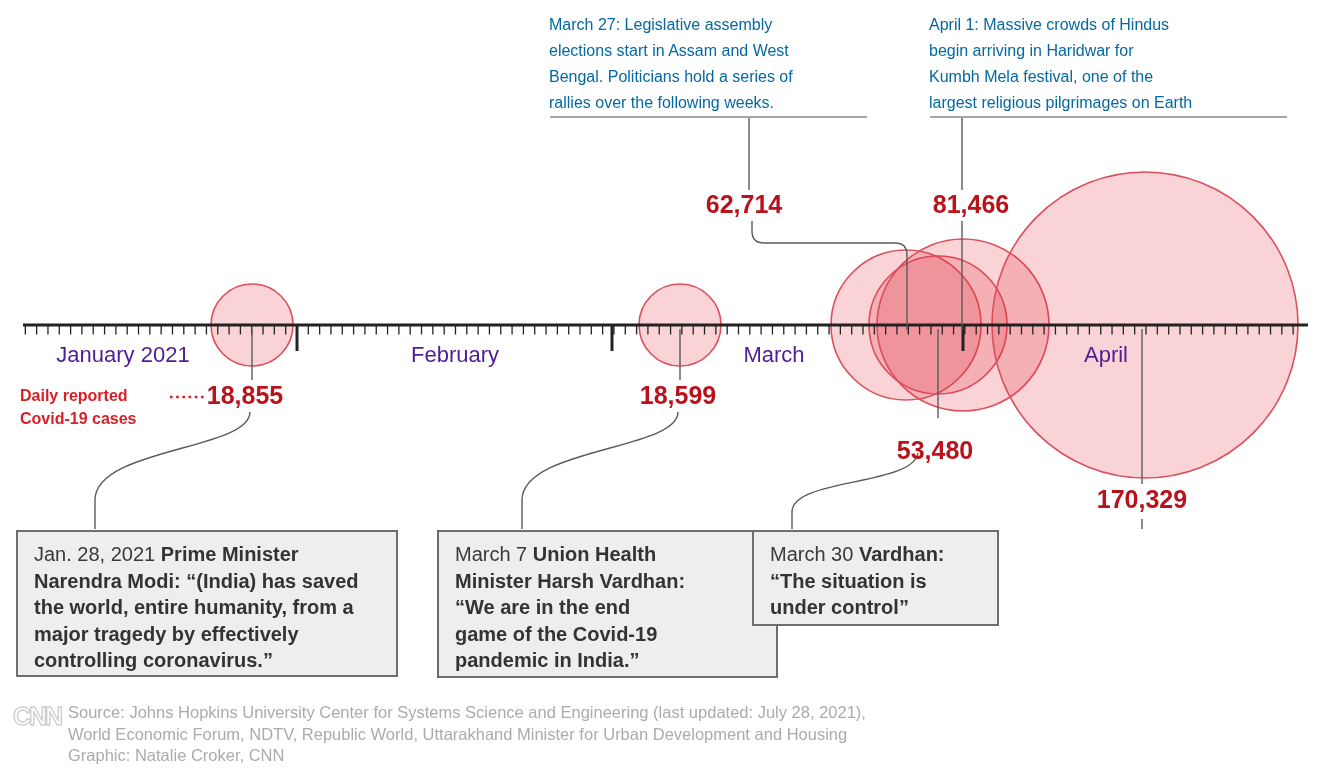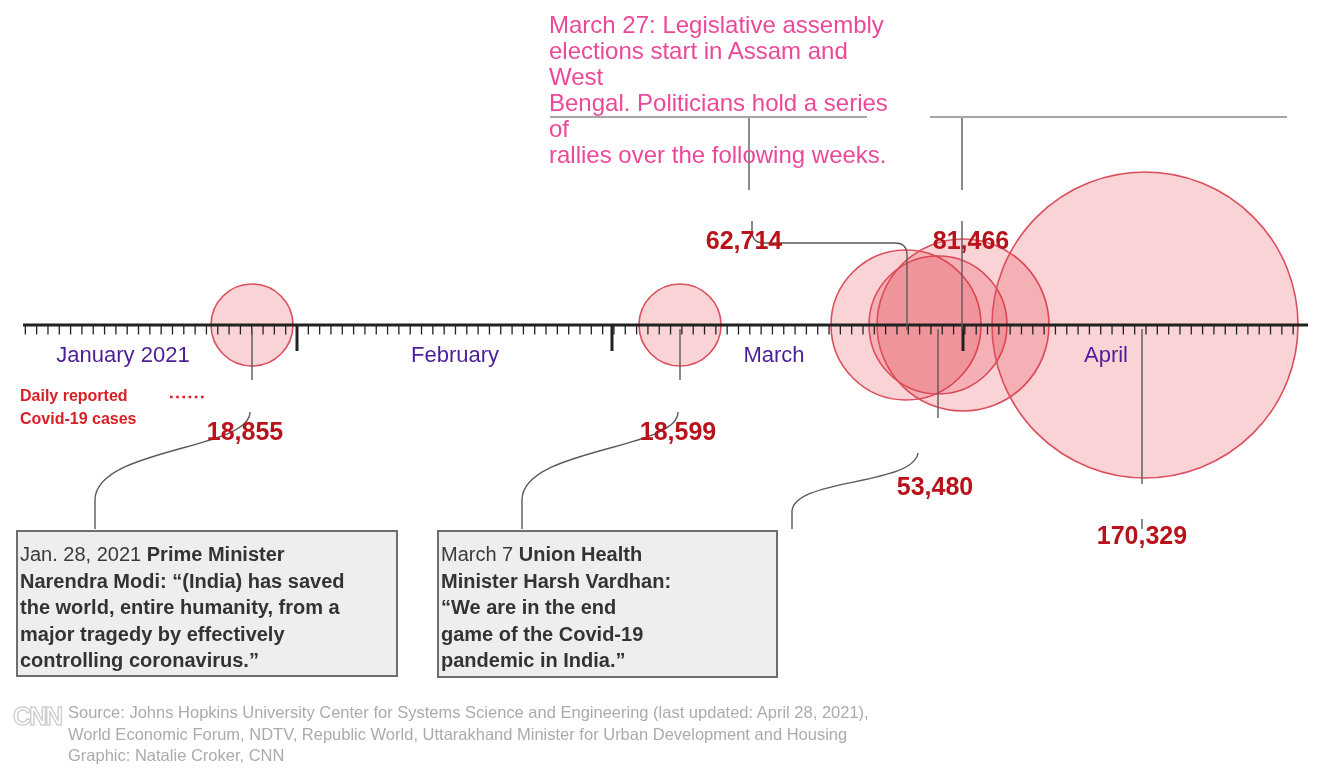--- a/index.html
+++ b/index.html
@@ -1,41 +1,41 @@
 <!DOCTYPE html>
 <html><head>
 <meta charset="utf-8">
 <style>
   html,body{margin:0;padding:0;background:#fff;}
   #canvas{position:relative;width:1329px;height:780px;background:#ffffff;overflow:hidden;
           font-family:"Liberation Sans", sans-serif;}
   #chart-svg{position:absolute;left:0;top:0;width:1329px;height:780px;}
 
-  .annotation{position:absolute;top:12px;font-size:24px;line-height:26px;color:#ec4899;
+  .annotation{position:absolute;top:12px;font-size:16px;line-height:26px;color:#0369a1;
               white-space:pre-line;}
   #annotation-march27{left:549px;width:350px;}
   #annotation-april1{left:929px;width:340px;}
 
   .month-label{position:absolute;top:342px;transform:translateX(-50%);font-size:22px;color:#4c1d95;}
   #month-0{left:123px;} #month-1{left:455px;} #month-2{left:774px;} #month-3{left:1106px;}
 
   #legend{position:absolute;left:20px;top:384px;font-size:16px;line-height:23px;font-weight:700;
           color:#d81f26;white-space:pre-line;}
 
   .value-label{position:absolute;transform:translateX(-50%);font-size:25px;font-weight:700;
-               color:#b9121a;white-space:nowrap;margin-top:36px;}
+               color:#b9121a;white-space:nowrap;}
   #val-0{left:245px;top:381px;}
   #val-1{left:678px;top:381px;}
   #val-2{left:744px;top:190px;}
   #val-3{left:935px;top:436px;}
   #val-4{left:971px;top:190px;}
   #val-5{left:1142px;top:485px;}
 
   .quote-box{position:absolute;top:530px;background:#eeeeee;border:2px solid #6e6e6e;
-             box-sizing:border-box;padding:9px 2px;font-size:20px;line-height:26.5px;
+             box-sizing:border-box;padding:9px 16px;font-size:20px;line-height:26.5px;
              color:#3a3a3a;white-space:pre-line;}
   .quote-box .q{font-weight:700;color:#333;}
   #box-0{left:16px;width:382px;height:147px;}
   #box-1{left:437px;width:341px;height:148px;}
   #box-2{left:752px;width:247px;height:96px;}
   #box-3{left:1031px;width:267px;height:123px;}
 
   #source-text{position:absolute;left:68px;top:702px;font-size:16.5px;line-height:21.5px;
                color:#ababab;white-space:pre-line;}
   #cnn-logo{position:absolute;left:12px;top:700px;}
@@ -183,20 +183,24 @@
       <path d="M962,221 V330" fill="none" stroke="#5a5a5a" stroke-width="1.4"></path>
       <path d="M1142,329 V484" fill="none" stroke="#5a5a5a" stroke-width="1.4"></path>
       <path d="M1142,519 V529" fill="none" stroke="#5a5a5a" stroke-width="1.4"></path>
       <line x1="170" y1="397" x2="206" y2="397" stroke="#d81f26" stroke-width="2.6" stroke-dasharray="2.6 3.6"></line>
     </svg>
 
   <div class="annotation" id="annotation-march27">March 27: Legislative assembly
 elections start in Assam and West
 Bengal. Politicians hold a series of
 rallies over the following weeks.</div>
+  <div class="annotation" id="annotation-april1">April 1: Massive crowds of Hindus
+begin arriving in Haridwar for
+Kumbh Mela festival, one of the
+largest religious pilgrimages on Earth</div>
 
   <div class="month-label" id="month-0">January 2021</div>
   <div class="month-label" id="month-1">February</div>
   <div class="month-label" id="month-2">March</div>
   <div class="month-label" id="month-3">April</div>
 
   <div id="legend">Daily reported
 Covid-19 cases</div>
 
   <div class="value-label" id="val-0">18,855</div>
@@ -211,23 +215,26 @@
 the world, entire humanity, from a
 major tragedy by effectively
 controlling coronavirus.”</span></div>
 
   <div class="quote-box" id="box-1"><span>March 7 </span><span class="q">Union Health
 Minister Harsh Vardhan:
 “We are in the end
 game of the Covid-19
 pandemic in India.”</span></div>
 
+  <div class="quote-box" id="box-2"><span>March 30 </span><span class="q">Vardhan:
+“The situation is
+under control”</span></div>
 
 
   <svg id="cnn-logo" width="52" height="34" viewBox="0 0 52 34" xmlns="http://www.w3.org/2000/svg">
     <text x="1" y="25" font-family="Liberation Sans, sans-serif" font-size="25" font-weight="bold" letter-spacing="-2" fill="none" stroke="#cfcfcf" stroke-width="1.4">CNN</text>
   </svg>
 
-  <div id="source-text">Source: Johns Hopkins University Center for Systems Science and Engineering (last updated: April 28, 2021),
+  <div id="source-text">Source: Johns Hopkins University Center for Systems Science and Engineering (last updated: July 28, 2021),
 World Economic Forum, NDTV, Republic World, Uttarakhand Minister for Urban Development and Housing
 Graphic: Natalie Croker, CNN</div>
 
 </div>
 
 </body></html>

